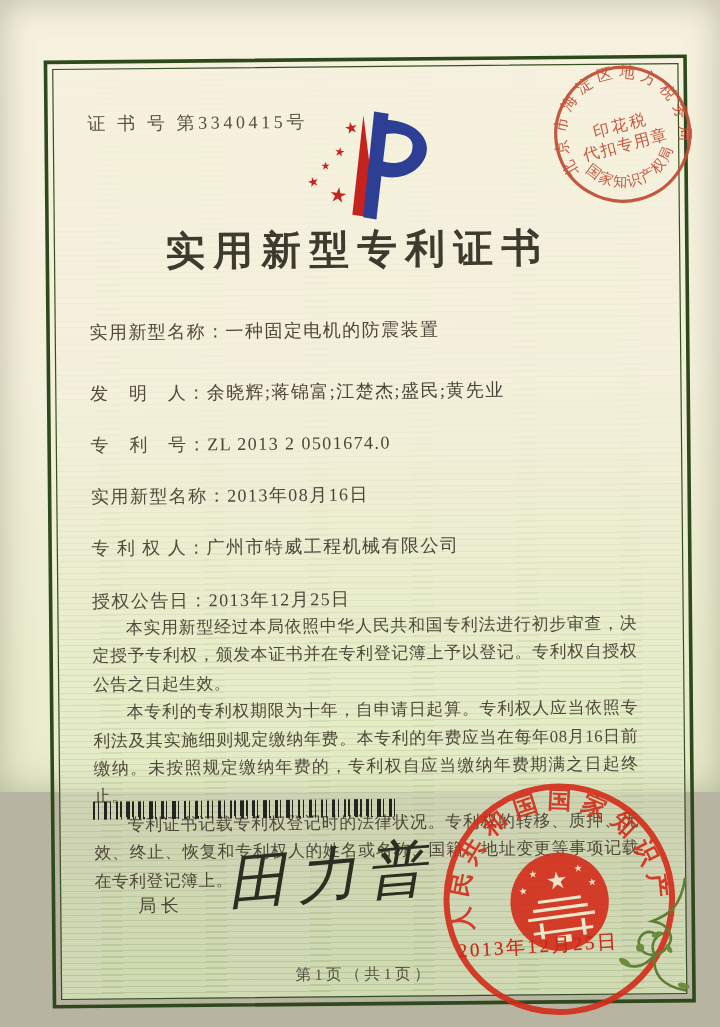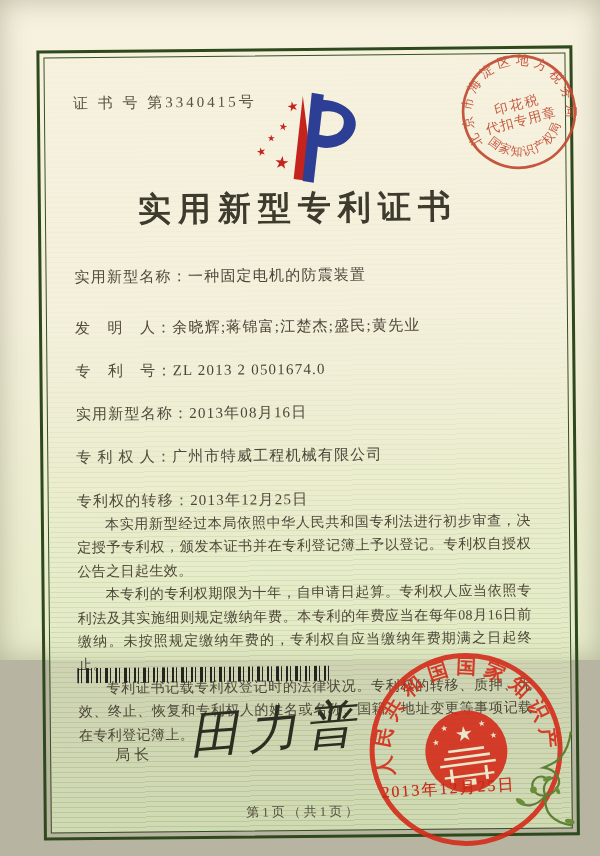--- a/index.html
+++ b/index.html
@@ -114,21 +114,21 @@
     <div class="field-row" style="top:360px">
       <span class="field-label">专　利　号：</span><span class="field-value">ZL 2013 2 0501674.0</span>
     </div>
     <div class="field-row" style="top:403px">
       <span class="field-label">实用新型名称：</span><span class="field-value">2013年08月16日</span>
     </div>
     <div class="field-row" style="top:446px">
       <span class="field-label">专 利 权 人：</span><span class="field-value">广州市特威工程机械有限公司</span>
     </div>
     <div class="field-row" style="top:490px">
-      <span class="field-label">专利权的转移：</span><span class="field-value">2013年12月25日</span>
+      <span class="field-label">授权公告日：</span><span class="field-value">2013年12月25日</span>
     </div>
 
     <div class="paras">
       <p>本实用新型经过本局依照中华人民共和国专利法进行初步审查，决定授予专利权，颁发本证书并在专利登记簿上予以登记。专利权自授权公告之日起生效。</p>
       <p>本专利的专利权期限为十年，自申请日起算。专利权人应当依照专利法及其实施细则规定缴纳年费。本专利的年费应当在每年08月16日前缴纳。未按照规定缴纳年费的，专利权自应当缴纳年费期满之日起终止。</p>
       <p>专利证书记载专利权登记时的法律状况。专利权的转移、质押、无效、终止、恢复和专利权人的姓名或名称、国籍、地址变更等事项记载在专利登记簿上。</p>
     </div>
 
     <div class="barcode"></div>
 

